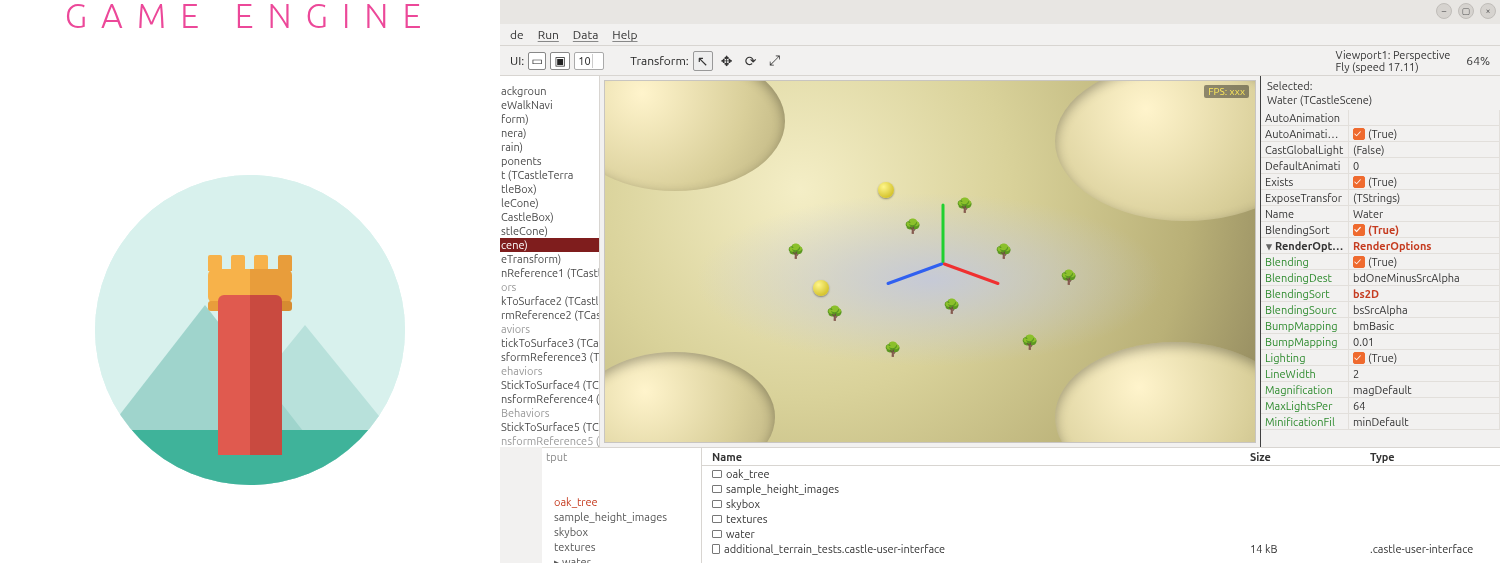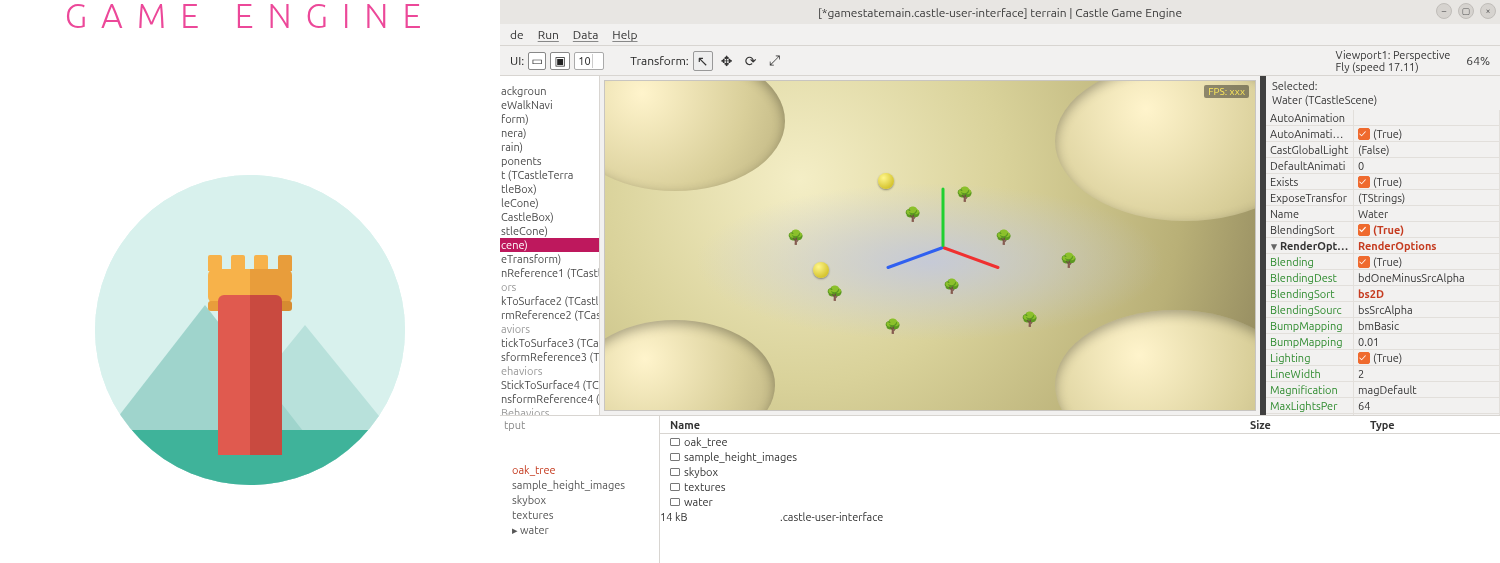--- a/index.html
+++ b/index.html
@@ -38,58 +38,58 @@
   .tb-spin{width:30px;height:18px;border:1px solid #aaa;background:#fff;font-size:11px;display:flex;align-items:center;padding-left:3px;border-radius:2px;position:relative}
   .tb-spin::after{content:"";position:absolute;right:2px;top:1px;width:8px;height:14px;border-left:1px solid #ccc;background:linear-gradient(#fff 50%,#fff 50%);}
   .tb-icon{width:20px;height:20px;display:flex;align-items:center;justify-content:center;border:1px solid transparent;border-radius:2px;cursor:pointer;font-size:14px;color:#333}
   .tb-icon.sel{border-color:#999;background:#eee}
   .viewport-info{font-size:11px;line-height:12px;color:#333;margin-left:auto;margin-right:8px}
   .zoom{font-size:12px;color:#333}
 
   .workarea { flex:1; display:flex; min-height:0; }
   .hierarchy { width:100px;  background:#fff; font-size:11px; color:#4a4a4a; border-right:1px solid #d8d5d1; overflow:hidden; position:relative; padding-top:8px }
   .hierarchy .hrow{height:14px;line-height:14px;white-space:nowrap;padding-left:1px;overflow:hidden}
-  .hierarchy .sel{background:#be185d;color:#fff}
+  .hierarchy .sel{background:#7f1d1d;color:#fff}
   .hierarchy .dim{color:#999}
 
   .center { flex:1; display:flex; flex-direction:column; min-width:0; }
 
   .viewport { flex:1; background:#000; position:relative; margin:4px; border:1px solid #c8c5c1; overflow:hidden; }
   .terrain { position:absolute; inset:0; background:
      radial-gradient(ellipse 60% 40% at 50% 55%, rgba(195,200,220,0.9), rgba(195,200,220,0) 60%),
      radial-gradient(circle at 30% 30%, #f4eec6, #d9d29a 40%, #b9b077 75%, #8e855c);
   }
   .bump{position:absolute;border-radius:50%;background:radial-gradient(circle at 35% 30%,#fff4cc,#d9cf9a 60%,#b9af7d);box-shadow:0 4px 12px rgba(0,0,0,0.3) inset}
   .fps-badge{position:absolute;top:4px;right:6px;background:rgba(0,0,0,0.4);color:#ffea5a;font-size:10px;padding:1px 4px;border-radius:2px}
   .gizmo{position:absolute;left:52%;top:50%;width:2px;height:2px}
   .gizmo .axis{position:absolute;left:0;top:0;width:60px;height:3px;border-radius:2px;transform-origin:left center}
   .gizmo .ax-x{background:#f03030;transform:rotate(20deg)}
   .gizmo .ax-y{background:#20d030;transform:rotate(-90deg)}
   .gizmo .ax-z{background:#3060f0;transform:rotate(160deg)}
   .tree{position:absolute;width:14px;height:18px;font-size:14px;color:#4b7a3f;pointer-events:none}
   .ball{position:absolute;width:16px;height:16px;border-radius:50%;background:radial-gradient(circle at 35% 30%,#fff68a,#d6c531 70%);box-shadow:0 1px 2px rgba(0,0,0,0.4)}
 
-  .inspector { width:240px; background:#f2f1f0; border-left:6px solid #404040; font-size:11px; overflow-y:auto; overflow-x:hidden; }
+  .inspector { width:240px; background:#f2f1f0; border-left:1px solid #404040; font-size:11px; overflow-y:auto; overflow-x:hidden; }
   .inspector .sel-hdr{padding:3px 6px;color:#333;line-height:14px}
   .inspector .tabs{display:flex;gap:2px;padding:2px 4px;border-bottom:1px solid #d8d5d1}
   .inspector .tab{padding:1px 6px;border:1px solid #c6c3bf;border-bottom:none;background:#efedea;border-radius:3px 3px 0 0;font-size:11px;cursor:pointer}
   .inspector .tab.active{background:#fff}
   .prop-table{display:grid;grid-template-columns:88px 1fr}
   .prop-table > div{border-bottom:1px solid #e2dfdb;border-right:1px solid #e2dfdb;padding:1px 4px;height:16px;line-height:14px;overflow:hidden;white-space:nowrap;text-overflow:ellipsis}
   .prop-table .pname{color:#333}
   .prop-table .pname.green{color:#2e8b2e}
   .prop-table .pname.bold{font-weight:bold;color:#333}
   .prop-table .pval{color:#333;position:relative}
   .prop-table .pval.bold{font-weight:bold;color:#c53b1f}
   .chk{display:inline-block;width:12px;height:12px;border:1px solid #ef6a2e;background:#ef6a2e;border-radius:2px;vertical-align:-2px;margin-right:3px;position:relative}
   .chk::after{content:"✓";position:absolute;left:0px;top:-2px;font-size:10px;color:#fff}
   .expander{display:inline-block;width:8px;text-align:center;color:#666;margin-right:2px}
 
   
-  .bottom { height:148px; border-top:1px solid #d8d5d1; display:flex; background:#fff; }
+  .bottom { height:116px; border-top:1px solid #d8d5d1; display:flex; background:#fff;margin-left:42px; }
   .bottom-left{width:160px;border-right:1px solid #d8d5d1;font-size:11px;color:#555;padding-top:2px;overflow:hidden}
   .bottom-left .row{height:15px;padding-left:12px;line-height:15px}
   .bottom-left .hdr{height:15px;padding-left:4px;line-height:15px;color:#888}
   .bottom-left .sel{color:#c53b1f}
   .bottom-right{flex:1;display:flex;flex-direction:column}
   .file-hdr{display:flex;font-size:11px;font-weight:bold;color:#333;border-bottom:1px solid #d8d5d1;height:18px;align-items:center}
   .file-hdr .c-name{flex:1;padding-left:10px}
   .file-hdr .c-size{width:120px}
   .file-hdr .c-type{width:130px}
   .file-list{flex:1;overflow:auto}
@@ -118,21 +118,20 @@
       <div class="tower-top"></div>
       <div class="tower-band"></div>
       <div class="tower-body"></div>
     </div>
   </div>
 </div>
 
 <div class="editor">
 
   <div class="titlebar">
-    <span>[*gamestatemain.castle-user-interface] terrain | Castle Game Engine</span>
     <div class="win-controls">
       <div class="win-btn">–</div>
       <div class="win-btn">▢</div>
       <div class="win-btn">×</div>
     </div>
   </div>
 
   <div class="menubar">
     <span>de</span>
     <span class="u">Run</span>
@@ -321,20 +320,24 @@
           </div>
           <div class="file-row">
             <div class="c-name">
               <span class="folder-ico"></span>
               <span>water</span>
             </div>
             <div class="c-size"></div>
             <div class="c-type"></div>
           </div>
           <div class="file-row">
+            <div class="c-name">
+              <span class="file-ico"></span>
+              <span>additional_terrain_tests.castle-user-interface</span>
+            </div>
             <div class="c-size">14 kB</div>
             <div class="c-type">.castle-user-interface</div>
           </div>
         </div>
     </div>
   </div>
 
 </div>
 
 </body></html>

